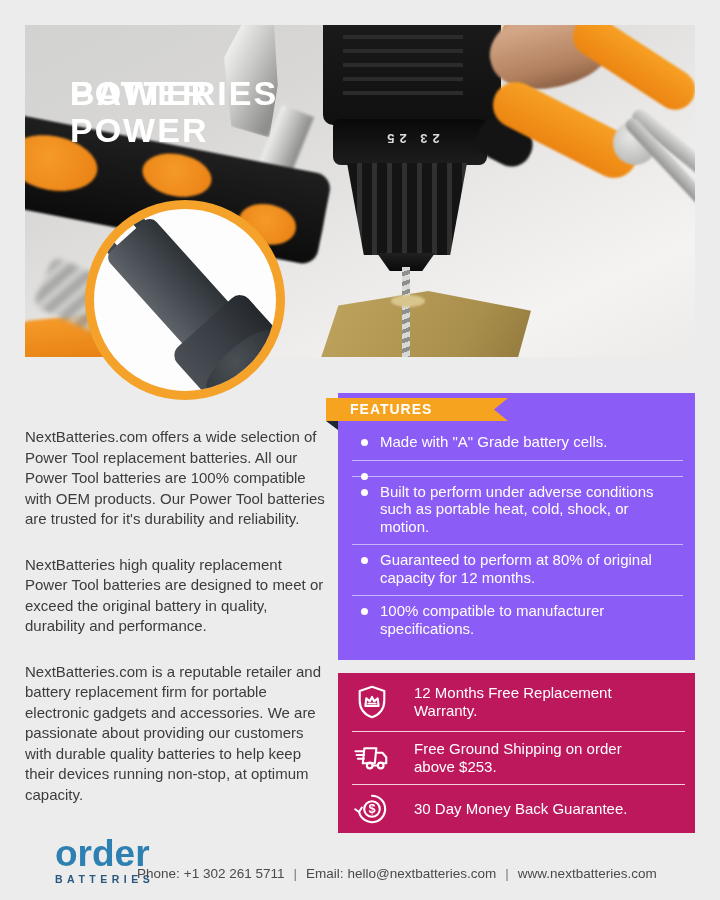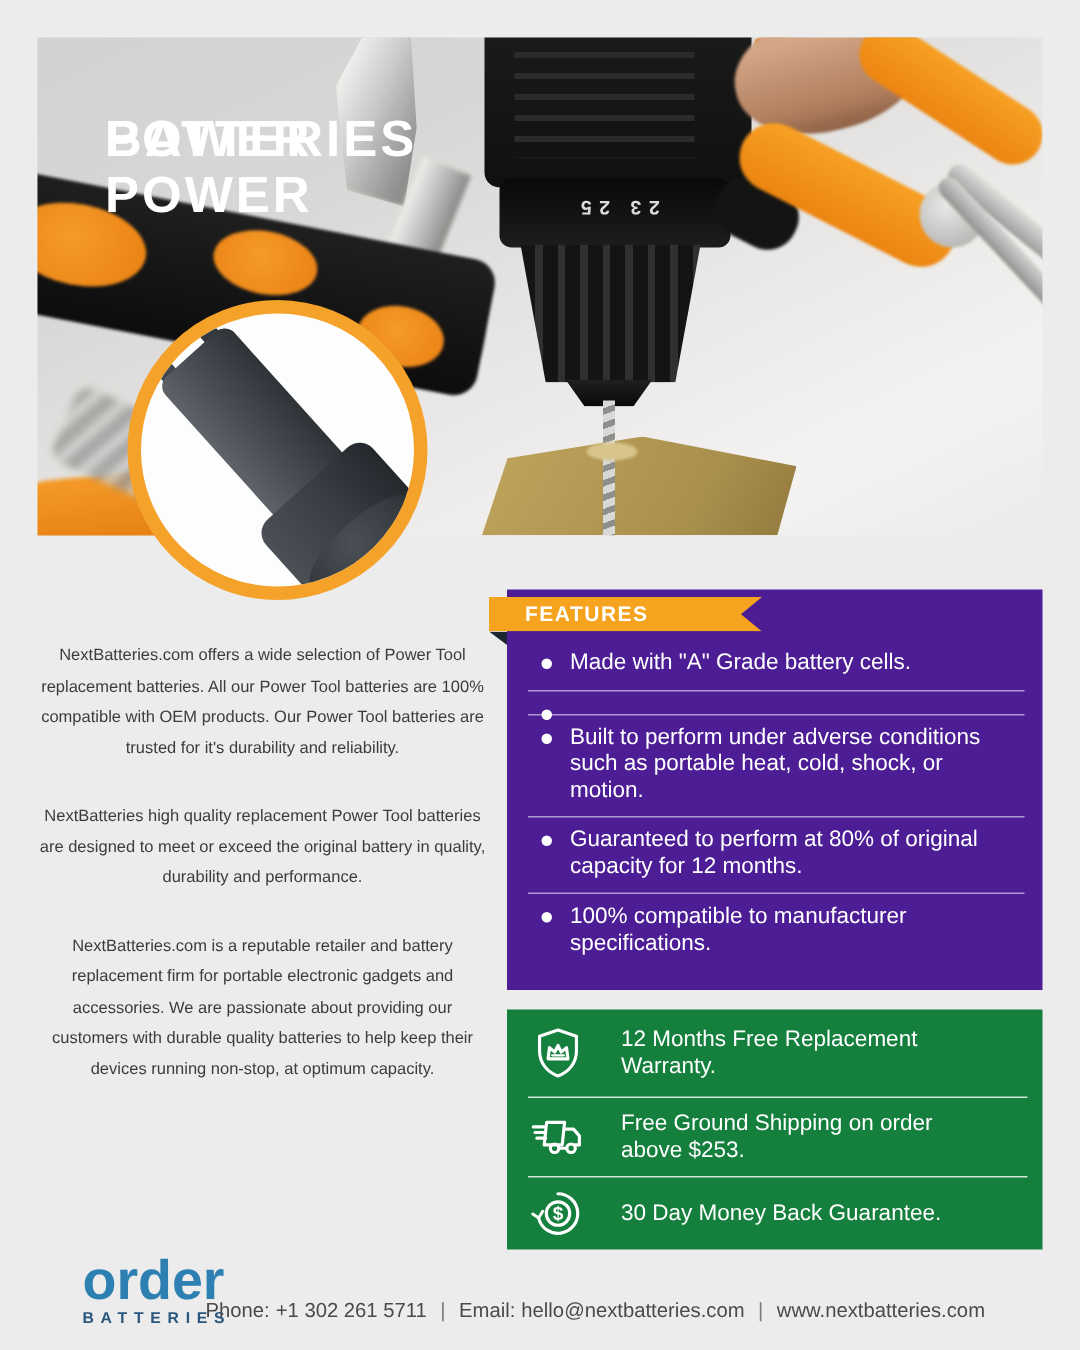--- a/index.html
+++ b/index.html
@@ -83,39 +83,39 @@
       background:linear-gradient(90deg,#5d6369 0%,#494f55 40%,#2e3338 100%); }
   .battery-notch1 { position:absolute; left:-26px; top:-96px; width:12px; height:18px; background:#41464c; border-radius:3px; }
   .battery-notch2 { position:absolute; left:12px; top:-94px; width:12px; height:16px; background:#34393f; border-radius:3px; }
   .battery-cap { position:absolute; left:-48px; top:30px; width:96px; height:66px; border-radius:12px;
       background:linear-gradient(90deg,#4b5056 0%,#383d43 55%,#24282d 100%); }
   .battery-cap-face { position:absolute; left:-44px; top:68px; width:88px; height:30px; border-radius:50%;
       background:radial-gradient(circle at 45% 40%,#4b5056,#2c3136); }
 
   
   .intro { position:absolute; left:25px; top:427px; width:300px; color:#3c3c3c; }
-  .intro p { font-size:11px; line-height:20.5px; margin-bottom:25px;text-align:center; }
+  .intro p { font-size:15px; line-height:20.5px; margin-bottom:25px; }
 
   
   .features-box { position:absolute; left:338px; top:393px; width:357px; height:267px;
-      background:#4c1d95; overflow:visible; }
+      background:#8b5cf6; overflow:visible; }
   .features-ribbon { position:absolute; left:-12px; top:5px; width:182px; height:23px;
       background:#f6a31f; color:#ffffff; font-size:14px; font-weight:bold; letter-spacing:1px;
       line-height:23px; padding-left:24px;
       clip-path:polygon(0 0,100% 0,calc(100% - 14px) 50%,100% 100%,0 100%); }
   .features-fold { position:absolute; left:-12px; top:28px; width:12px; height:9px; background:#1d2733;
       clip-path:polygon(0 0,100% 0,100% 100%); }
   .features-list { position:absolute; left:0; top:34px; width:357px; list-style:none; padding:0 12px 0 14px; }
   .features-list li { position:relative; padding:6px 2px 9px 28px; color:#ffffff; font-size:15px;
       line-height:17.5px; border-bottom:1px solid rgba(255,255,255,0.55); }
   .features-list li:last-child { border-bottom:none; }
   .bullet-dot { position:absolute; left:9px; top:12px; width:7px; height:7px; border-radius:50%; background:#ffffff; }
 
   
-  .benefits-box { position:absolute; left:338px; top:673px; width:357px; height:160px; background:#15803d; }
+  .benefits-box { position:absolute; left:338px; top:673px; width:357px; height:160px; background:#be185d; }
   .benefit-row { display:flex; align-items:center; margin:0 10px 0 14px; padding:8px 0;
       border-bottom:1px solid rgba(255,255,255,0.8); }
   .benefit-row:last-child { border-bottom:none; }
   .benefit-icon { width:36px; height:36px; flex:0 0 36px; margin:0 24px 0 2px; }
   .benefit-text { color:#ffffff; font-size:15px; line-height:18px; width:250px; }
   .row-1 { height:59px; } .row-2 { height:53px; } .row-3 { height:47px; }
 
   
   .footer-logo { position:absolute; left:55px; top:836px; width:120px; }
   .logo-primary { font-size:37px; line-height:36px; font-weight:600; color:#2e80b2; letter-spacing:0; }

